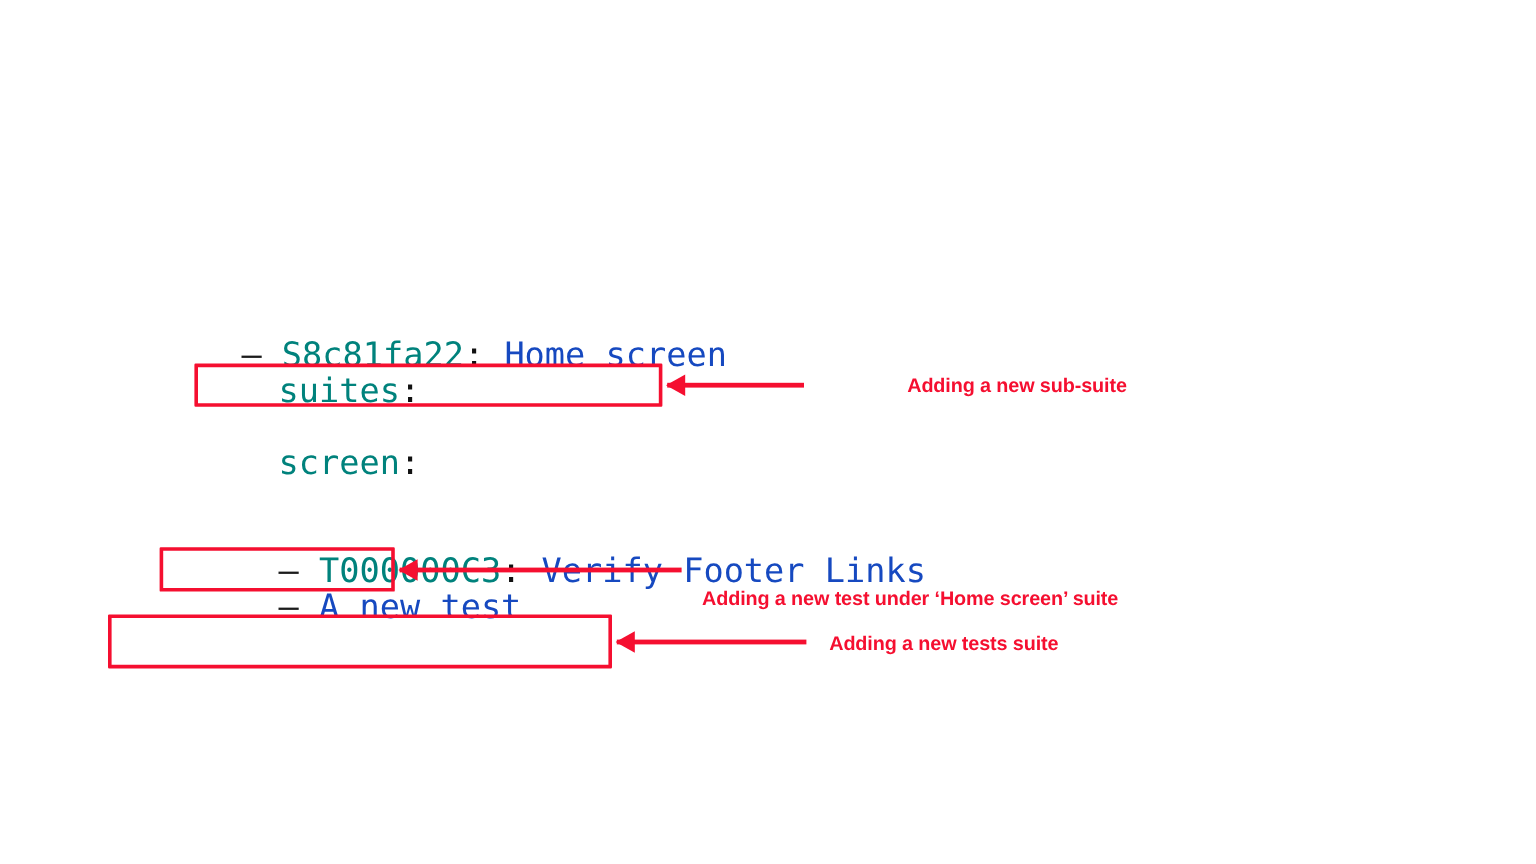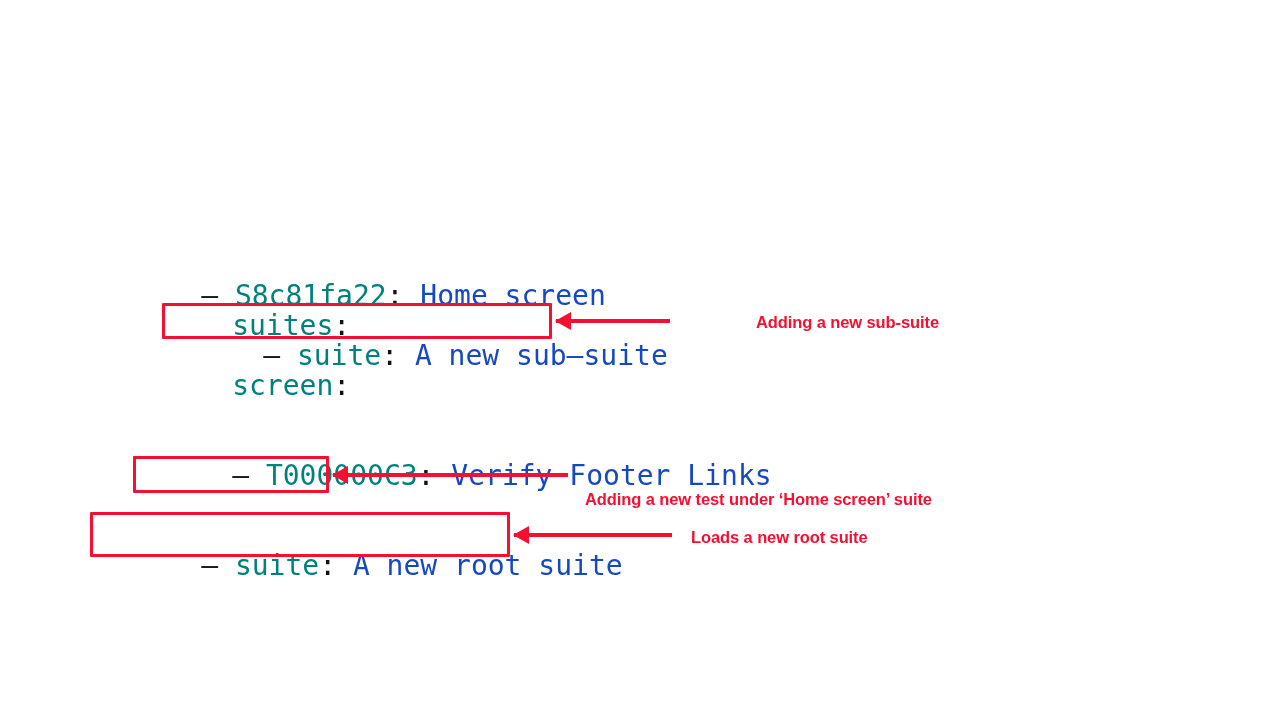--- a/index.html
+++ b/index.html
@@ -89,52 +89,49 @@
   <div class="tree">
 
     <div class="line ind0" style="top:251px;">
       <span class="tok-dash">–</span><span class="tok-dash"> </span><span class="tok-key">S8c81fa22</span><span class="tok-colon">:</span><span class="tok-val"> </span><span class="tok-val">Home screen</span>
     </div>
 
     <div class="line ind1" style="top:281px;">
       <span class="tok-key">suites</span><span class="tok-colon">:</span>
     </div>
 
-    <div class="line ind2" style="top:311px;">
-      <span class="tok-dash">–</span><span class="tok-dash"> </span><span class="tok-key">suite</span><span class="tok-colon">:</span><span class="tok-val"> </span><span class="tok-val">A new sub–suite</span>
-    </div>
 
     <div class="line ind1" style="top:341px;">
       <span class="tok-key">screen</span><span class="tok-colon">:</span>
     </div>
 
 
 
     <div class="line ind1" style="top:431px;">
       <span class="tok-dash">–</span><span class="tok-dash"> </span><span class="tok-key">T000000C3</span><span class="tok-colon">:</span><span class="tok-val"> </span><span class="tok-val">Verify Footer Links</span>
     </div>
 
+    <div class="line ind1" style="top:461px;">
+      <span class="tok-dash">–</span><span class="tok-dash"> </span><span class="tok-val">A new test</span>
+    </div>
 
-    <div class="line ind0" style="top:521px;">
-      <span class="tok-dash">–</span><span class="tok-dash"> </span><span class="tok-key">suite</span><span class="tok-colon">:</span><span class="tok-val"> </span><span class="tok-val">A new root suite</span>
-    </div>
 
   </div>
 
   <div class="redbox" style="left:162px; top:303px; width:390px; height:36px;"></div>
 
   <div class="redbox" style="left:133px; top:456px; width:196px; height:37px;"></div>
 
   <div class="redbox" style="left:90px; top:512px; width:420px; height:45px;"></div>
 
   <div class="arrow" style="left:556px; top:319px; width:114px;"></div>
 
   <div class="arrow" style="left:333px; top:473px; width:235px;"></div>
 
   <div class="arrow" style="left:514px; top:533px; width:158px;"></div>
 
   <div class="note" style="left:721px; top:313px;margin-left:35px;">Adding a new sub-suite</div>
 
   <div class="note" style="left:585px; top:490px;">Adding a new test under ‘Home screen’ suite</div>
 
-  <div class="note" style="left:691px; top:528px;">Loads a new root suite</div>
+  <div class="note" style="left:691px; top:528px;">Adding a new tests suite</div>
 
 </div>
 
 </body></html>

